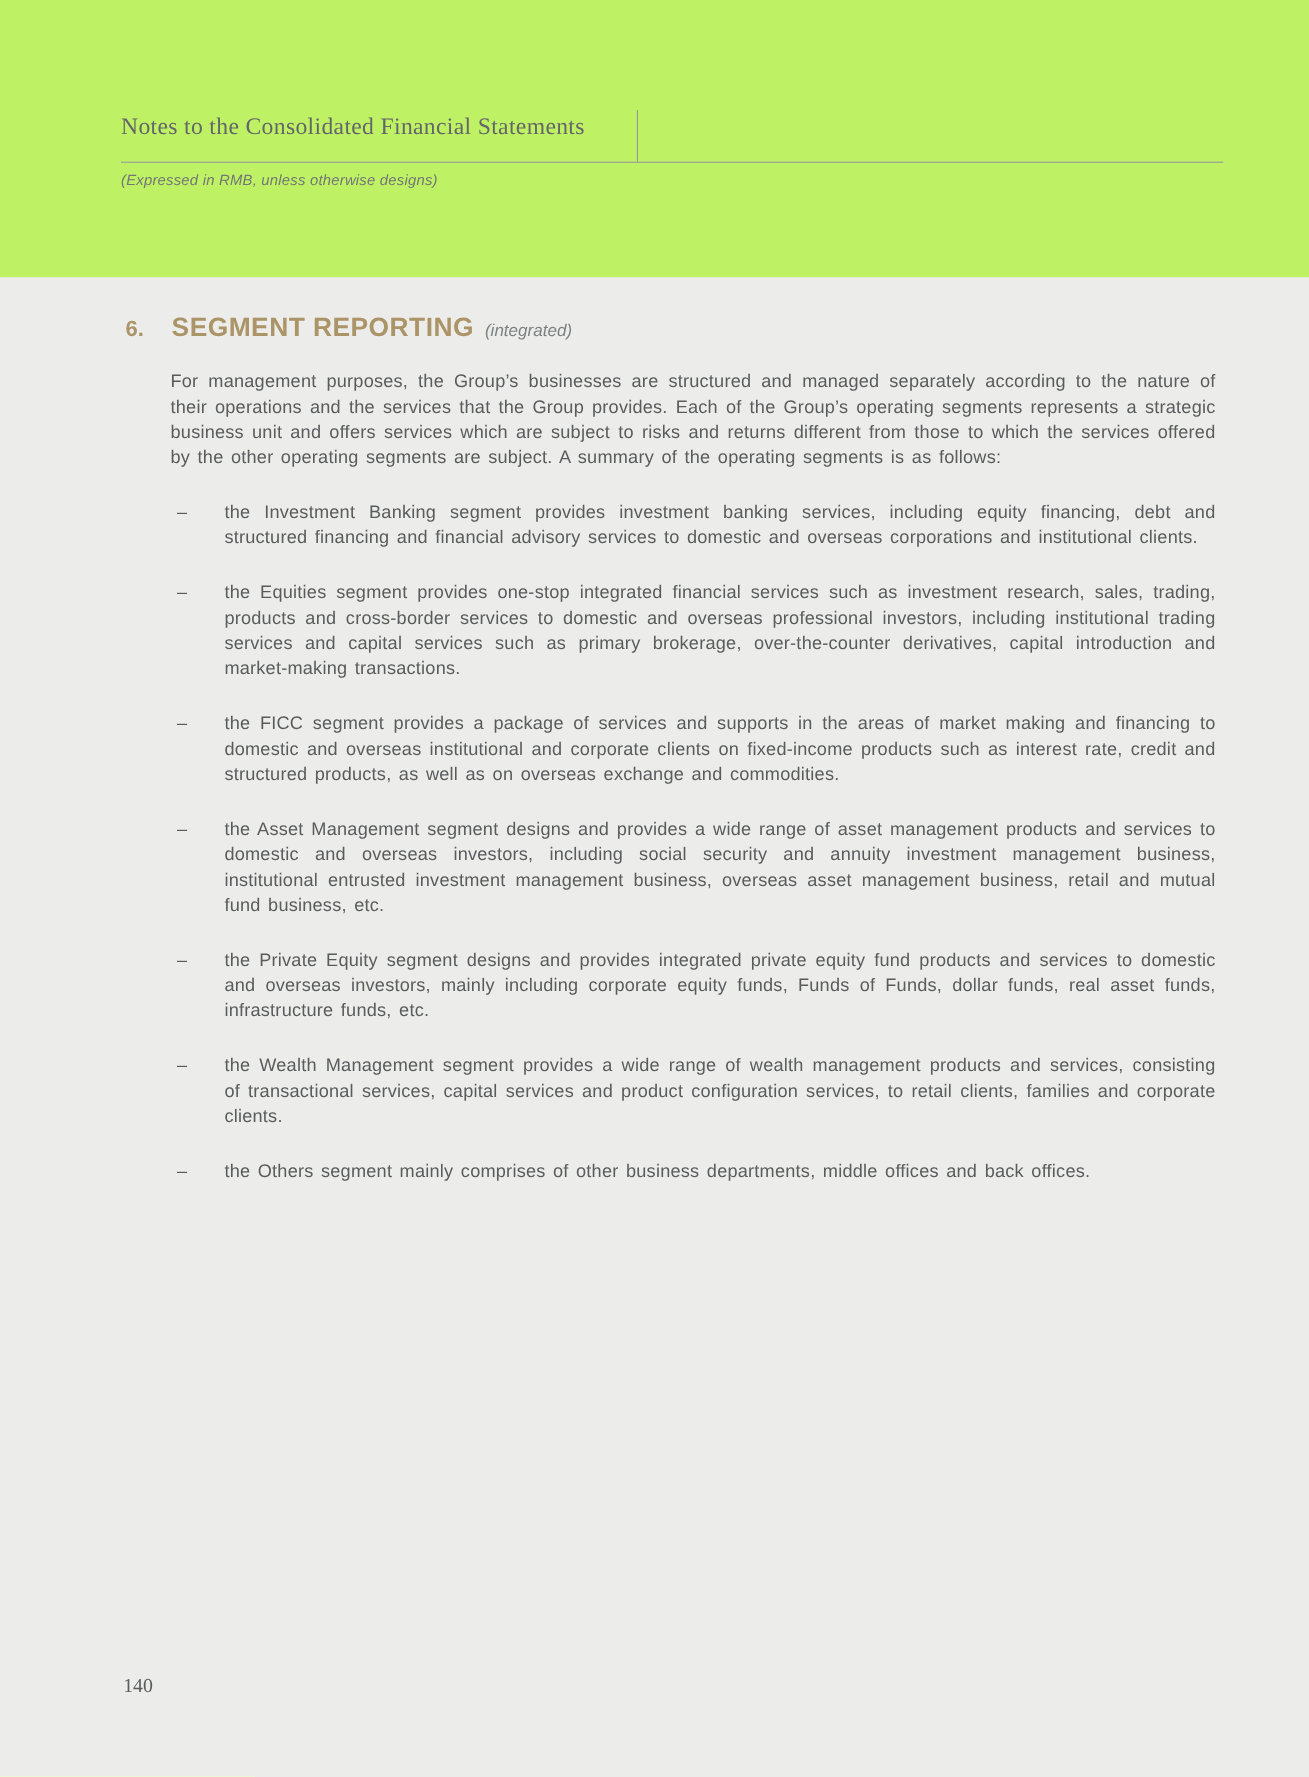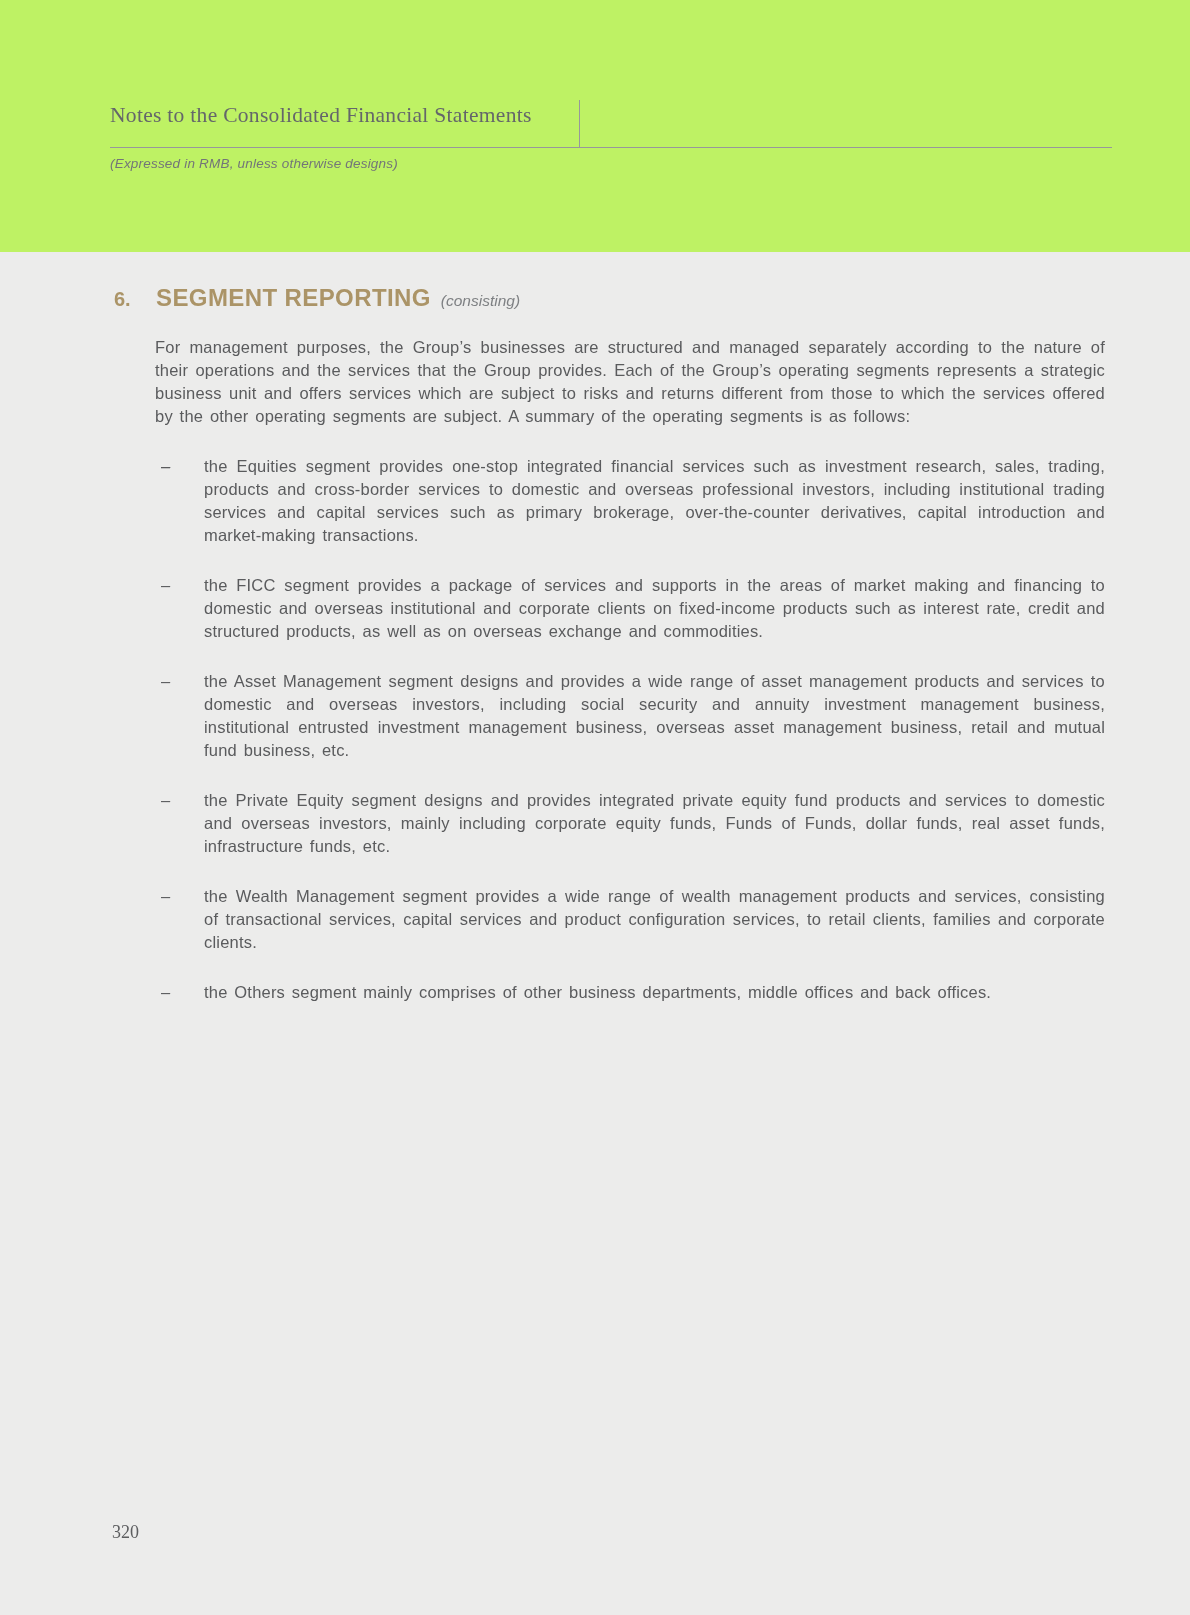--- a/index.html
+++ b/index.html
@@ -77,28 +77,29 @@
   <div class="header-rule"></div>
   <div class="header-vline"></div>
   <div class="doc-subtitle">(Expressed in RMB, unless otherwise designs)</div>
 
   <div class="graybar">
     <div class="content">
 
       <div class="sec-head">
         <span class="sec-num">6.</span>
         <span class="sec-title">SEGMENT REPORTING</span>
-        <span class="sec-cont">(consisting)</span>
+        <span class="sec-cont">(integrated)</span>
       </div>
 
       <div class="intro body-text">For management purposes, the Group’s businesses are structured and managed separately according to the nature of their operations and the services that the Group provides. Each of the Group’s operating segments represents a strategic business unit and offers services which are subject to risks and returns different from those to which the services offered by the other operating segments are subject. A summary of the operating segments is as follows:</div>
 
       <div class="bullets">
         <div class="bullet body-text">
           <span class="dash">–</span>
+          <span>the Investment Banking segment provides investment banking services, including equity financing, debt and structured financing and financial advisory services to domestic and overseas corporations and institutional clients.</span>
         </div>
         <div class="bullet body-text">
           <span class="dash">–</span>
           <span>the Equities segment provides one-stop integrated financial services such as investment research, sales, trading, products and cross-border services to domestic and overseas professional investors, including institutional trading services and capital services such as primary brokerage, over-the-counter derivatives, capital introduction and market-making transactions.</span>
         </div>
         <div class="bullet body-text">
           <span class="dash">–</span>
           <span>the FICC segment provides a package of services and supports in the areas of market making and financing to domestic and overseas institutional and corporate clients on fixed-income products such as interest rate, credit and structured products, as well as on overseas exchange and commodities.</span>
         </div>
         <div class="bullet body-text">
@@ -115,15 +116,15 @@
         </div>
         <div class="bullet body-text">
           <span class="dash">–</span>
           <span>the Others segment mainly comprises of other business departments, middle offices and back offices.</span>
         </div>
       </div>
 
     </div>
   </div>
 
-  <div class="page-num">320</div>
+  <div class="page-num">140</div>
 
 </div>
 
 </body></html>

